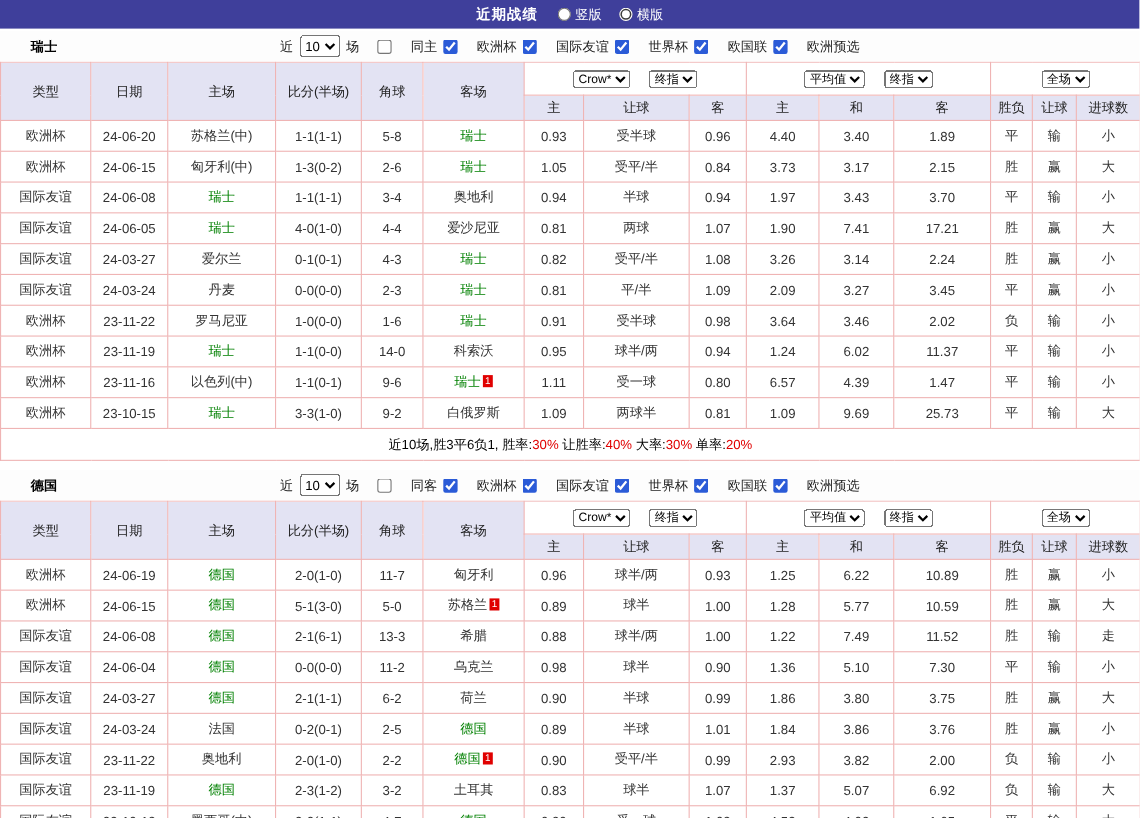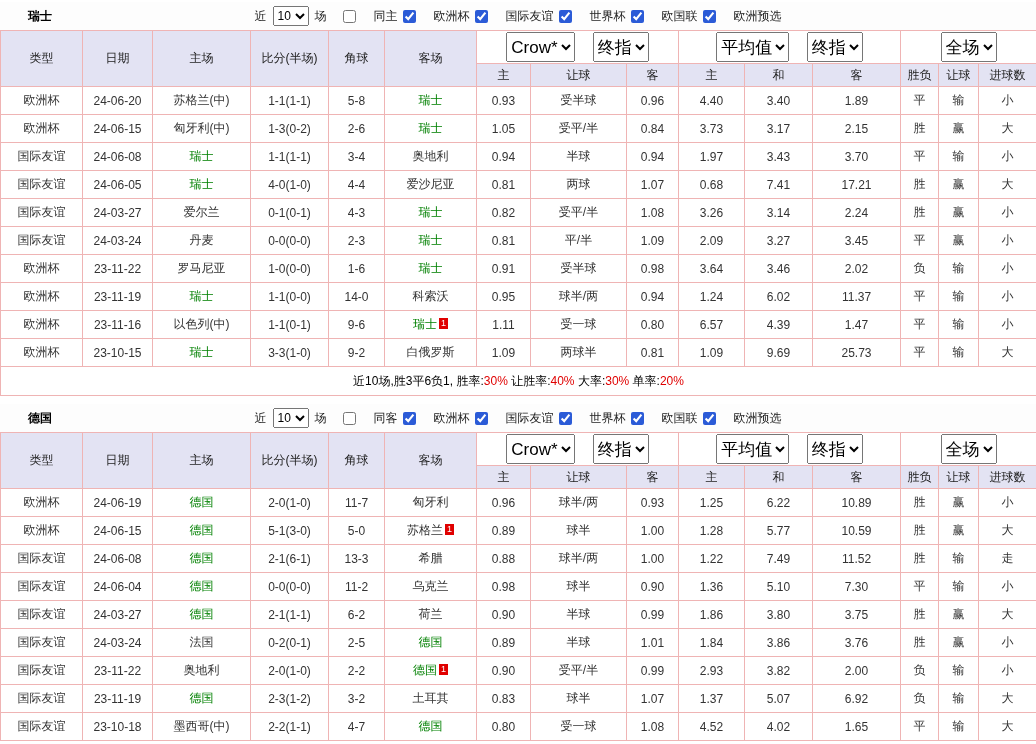--- a/index.html
+++ b/index.html
@@ -31,41 +31,54 @@
   input[type=checkbox]{accent-color:var(--check-blue,#2B5BD7);margin:0;width:13px;height:13px;}
   table.matches{width:1036px;table-layout:fixed;border-collapse:collapse;}
   .matches th,.matches td{
     border:1px solid var(--grid-border,#EFB4B4);
     text-align:center;overflow:hidden;white-space:nowrap;
     font-weight:normal;
   }
   .matches thead th{background:var(--header-bg,#E3E3F3);color:#222;height:20px;}
   .matches thead tr.top th{height:27px;}
   .matches thead th.dd-cell{background:#ffffff;}
-  .dd-cell select{height:30px;font-size:17px;margin:0 7px;font-family:inherit;}
+  .dd-cell select{height:16px;font-size:11px;margin:0 7px;font-family:inherit;}
   .matches tbody td{height:25px;background:#fff;color:#333;}
   td.type-red{background:var(--euro-red,#9B0000);color:#fff;}
   td.type-blue{background:var(--friendly-blue,#3F6BC6);color:#fff;}
   td.score{color:var(--score-red,#E00000);}
   .team-green{color:var(--team-green,#008000);}
   .card-badge{
     display:inline-block;background:var(--score-red,#E00000);color:#fff;
     font-size:9px;line-height:11px;padding:0 2px;margin-left:2px;vertical-align:2px;
   }
   td.c-red{color:var(--win-red,#E60000);}
   td.c-green{color:var(--draw-green,#008000);}
   td.c-blue{color:var(--lose-blue,#2222CC);}
   .matches tfoot td{height:26px;background:#fff;color:#000;}
   .sum-red{color:var(--score-red,#E00000);}
 </style>
 </head>
 <body>
 
 <div class="page">
 
+  <header class="topbar">
+    <span class="topbar-title">近期战绩</span>
+    <span class="layout-radios">
+      <label class="radio-label">
+        <input type="radio" name="layout-mode" style="">
+        <span>竖版</span>
+      </label>
+      <label class="radio-label">
+        <input type="radio" name="layout-mode" checked="" style="">
+        <span>横版</span>
+      </label>
+    </span>
+  </header>
 
   <section class="team-block">
     <div class="filter-bar">
       <span class="team-name">瑞士</span>
       <span class="filter-controls">
         <span>近</span>
         <select class="count-select">
           <option>10</option>
         </select>
         <span>场</span>
@@ -203,21 +216,21 @@
           <tr>
             <td class="type-blue">国际友谊</td>
             <td>24-06-05</td>
             <td><span class="team-green">瑞士</span></td>
             <td class="score">4-0(1-0)</td>
             <td>4-4</td>
             <td><span>爱沙尼亚</span></td>
             <td>0.81</td>
             <td>两球</td>
             <td>1.07</td>
-            <td>0.68</td>
+            <td>1.90</td>
             <td>7.41</td>
             <td>17.21</td>
             <td class="c-red">胜</td>
             <td class="c-red">赢</td>
             <td class="c-red">大</td>
           </tr>
           <tr>
             <td class="type-blue">国际友谊</td>
             <td>24-03-27</td>
             <td><span>爱尔兰</span></td>

